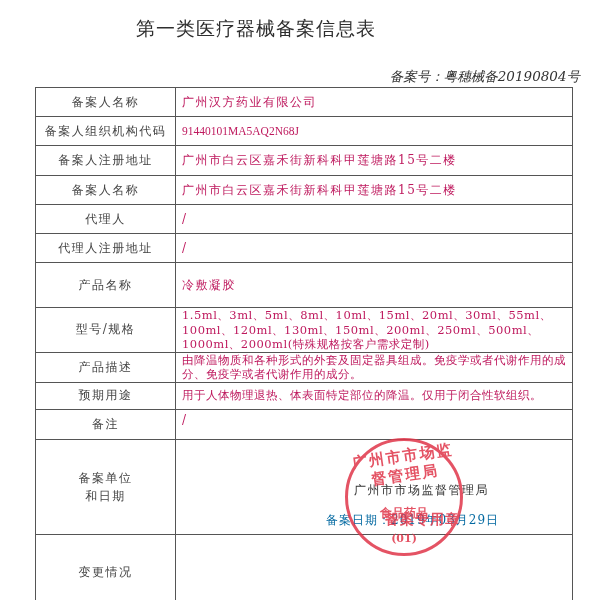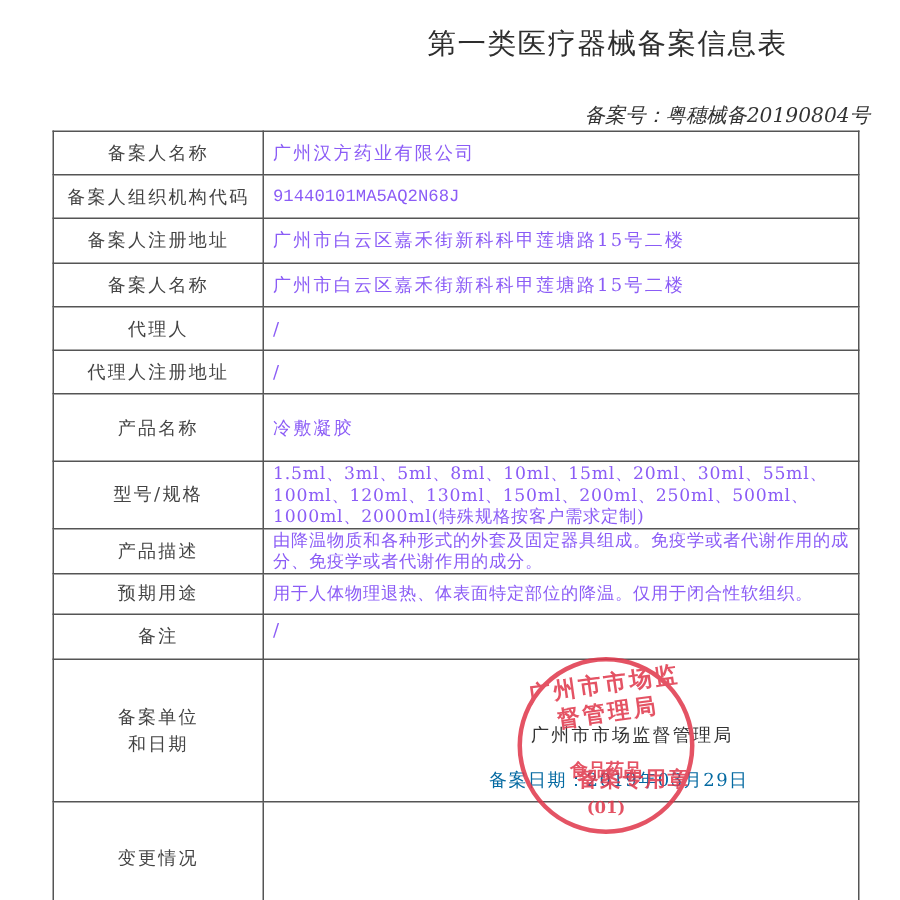--- a/index.html
+++ b/index.html
@@ -1,36 +1,36 @@
 <!DOCTYPE html>
 <html><head>
 <meta charset="utf-8">
 <style>
   html, body { margin:0; padding:0; }
   body {
     width:600px; height:600px; background:#ffffff; position:relative; overflow:hidden;
     font-family: "DejaVu Serif", "Liberation Serif", serif; color:#3a3a3a;
   }
   .title {
-    position:absolute; left:13px; top:16px; width:512px; text-align:right;
+    position:absolute; left:0; top:16px; width:512px; text-align:center;
     font-size:19px; color:#2e2e2e; letter-spacing:1px;
   }
   .filing-no {
     position:absolute; right:20px; top:68px; font-size:13.5px; color:#333;font-style:italic;
   }
   table.form {
     position:absolute; left:35px; top:87px; width:538px;
     border-collapse:collapse; table-layout:fixed;
   }
   table.form td {
     border:1.2px solid #555; padding:0; font-size:12px; vertical-align:middle;
   }
   td.label { width:139px; text-align:center; letter-spacing:1.5px; color:#444; }
-  td.value { padding-left:6px !important; color:#8b5cf6; letter-spacing:1.5px; line-height:15px;margin-left:48px; }
-  td.value.mono { font-family:Liberation Mono, monospace; letter-spacing:0; font-size:11.5px; }
+  td.value { padding-left:6px !important; color:#be185d; letter-spacing:1.5px; line-height:15px;margin-left:48px; }
+  td.value.mono { font-family:Liberation Serif, serif; letter-spacing:0; font-size:11.5px; }
   td.value.multi { line-height:14.5px; font-size:11.5px; letter-spacing:0.5px; }
   .stack-label span { display:block; line-height:18px; }
   .authority {
     position:absolute; left:178px; top:42px; font-size:12px; letter-spacing:1.5px; color:#333;
   }
   .date-line {
     position:absolute; left:150px; top:72px; font-size:12px; color:#0369a1; letter-spacing:1px;
   }
   .seal {
     position:absolute; left:345px; top:438px; width:118px; height:118px;

